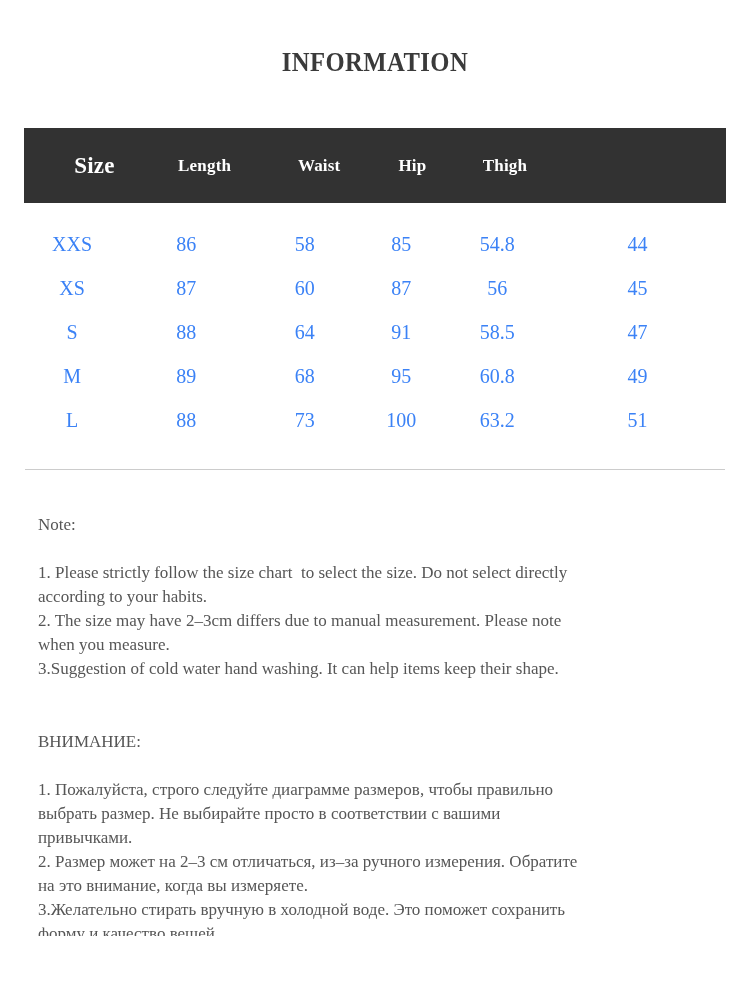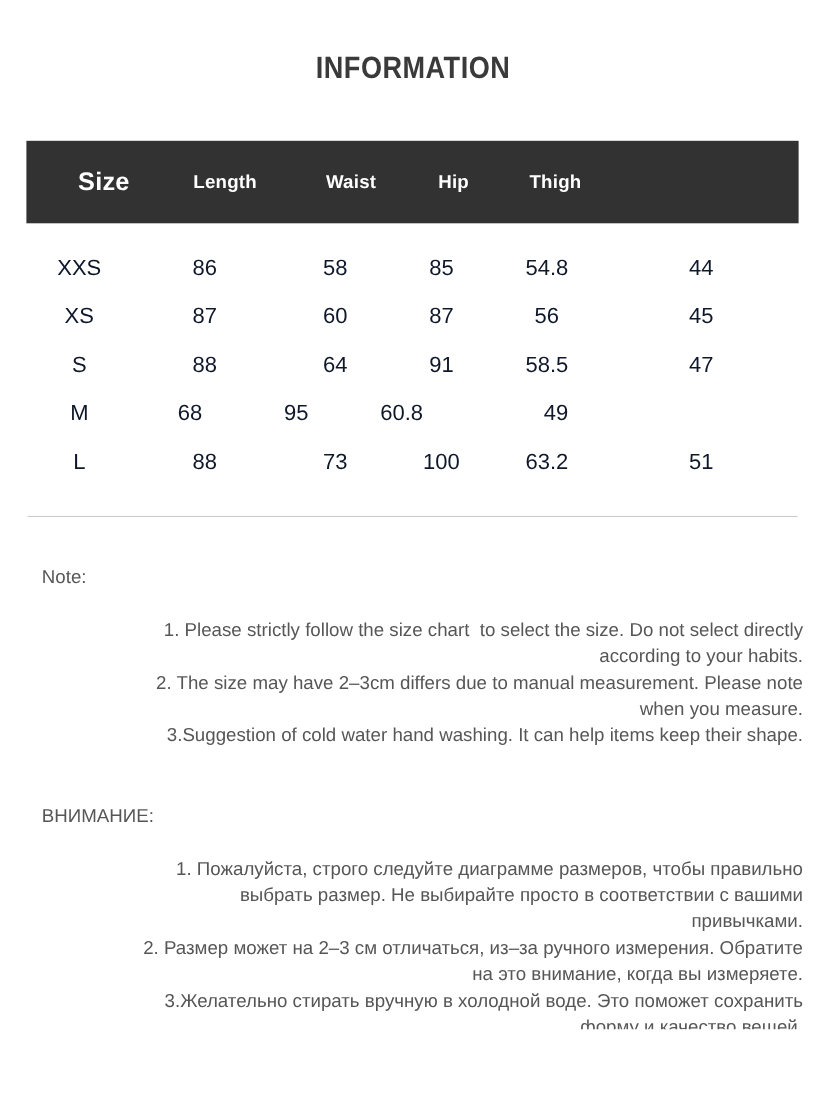--- a/index.html
+++ b/index.html
@@ -6,20 +6,21 @@
   html, body { background: #ffffff; }
   body { font-family: "Liberation Sans", sans-serif; }
 
   .page {
     position: relative;
     width: 750px;
     height: 936px;
     margin: 0 auto;
     background: #ffffff;
     overflow: hidden;
+    font-family: Liberation Serif, serif;
   }
 
   
   .page-title {
     padding-top: 46px;
     height: 74px;
     text-align: center;
     line-height: 28px;
   }
   .page-title span {
@@ -50,21 +51,21 @@
     font-weight: bold;
     font-size: 17px;
     letter-spacing: 0.2px;
   }
   .thead .cell.col-0 { font-size: 23px; }
   .tbody { padding-top: 19px; }
   .trow {
     display: flex;
     align-items: center;
     height: 44px;
-    color: #0f172a;
+    color: #3b82f6;
     font-size: 20px;
   }
   .cell { text-align: center; white-space: pre; }
   .col-0 { width: 13.7%; }
   .col-1 { width: 18.8%; }
   .col-2 { width: 15.0%; }
   .col-3 { width: 12.5%; }
   .col-4 { width: 14.8%; }
   .col-5 { width: 25.2%; }
 
@@ -78,21 +79,21 @@
   
   .notes {
     margin: 43px 20px 0 38px;
     color: #565656;
     font-size: 17px;
     line-height: 24px;
   }
   .notes.ru { margin-top: 49px; }
   .notes-title { white-space: pre; }
   .para { margin-top: 24px; }
-  .line { white-space: pre; text-align: right; }
+  .line { white-space: pre; }
 </style>
 </head>
 <body>
 
 <div class="page">
 
   <h1 class="page-title">
     <span>INFORMATION</span>
   </h1>
 
@@ -125,20 +126,21 @@
       <div class="trow">
         <div class="cell col-0">S</div>
         <div class="cell col-1">88</div>
         <div class="cell col-2">64</div>
         <div class="cell col-3">91</div>
         <div class="cell col-4">58.5</div>
         <div class="cell col-5">47</div>
       </div>
       <div class="trow">
         <div class="cell col-0">M</div>
+        <div class="cell col-1">89</div>
         <div class="cell col-2">68</div>
         <div class="cell col-3">95</div>
         <div class="cell col-4">60.8</div>
         <div class="cell col-5">49</div>
       </div>
       <div class="trow">
         <div class="cell col-0">L</div>
         <div class="cell col-1">88</div>
         <div class="cell col-2">73</div>
         <div class="cell col-3">100</div>

